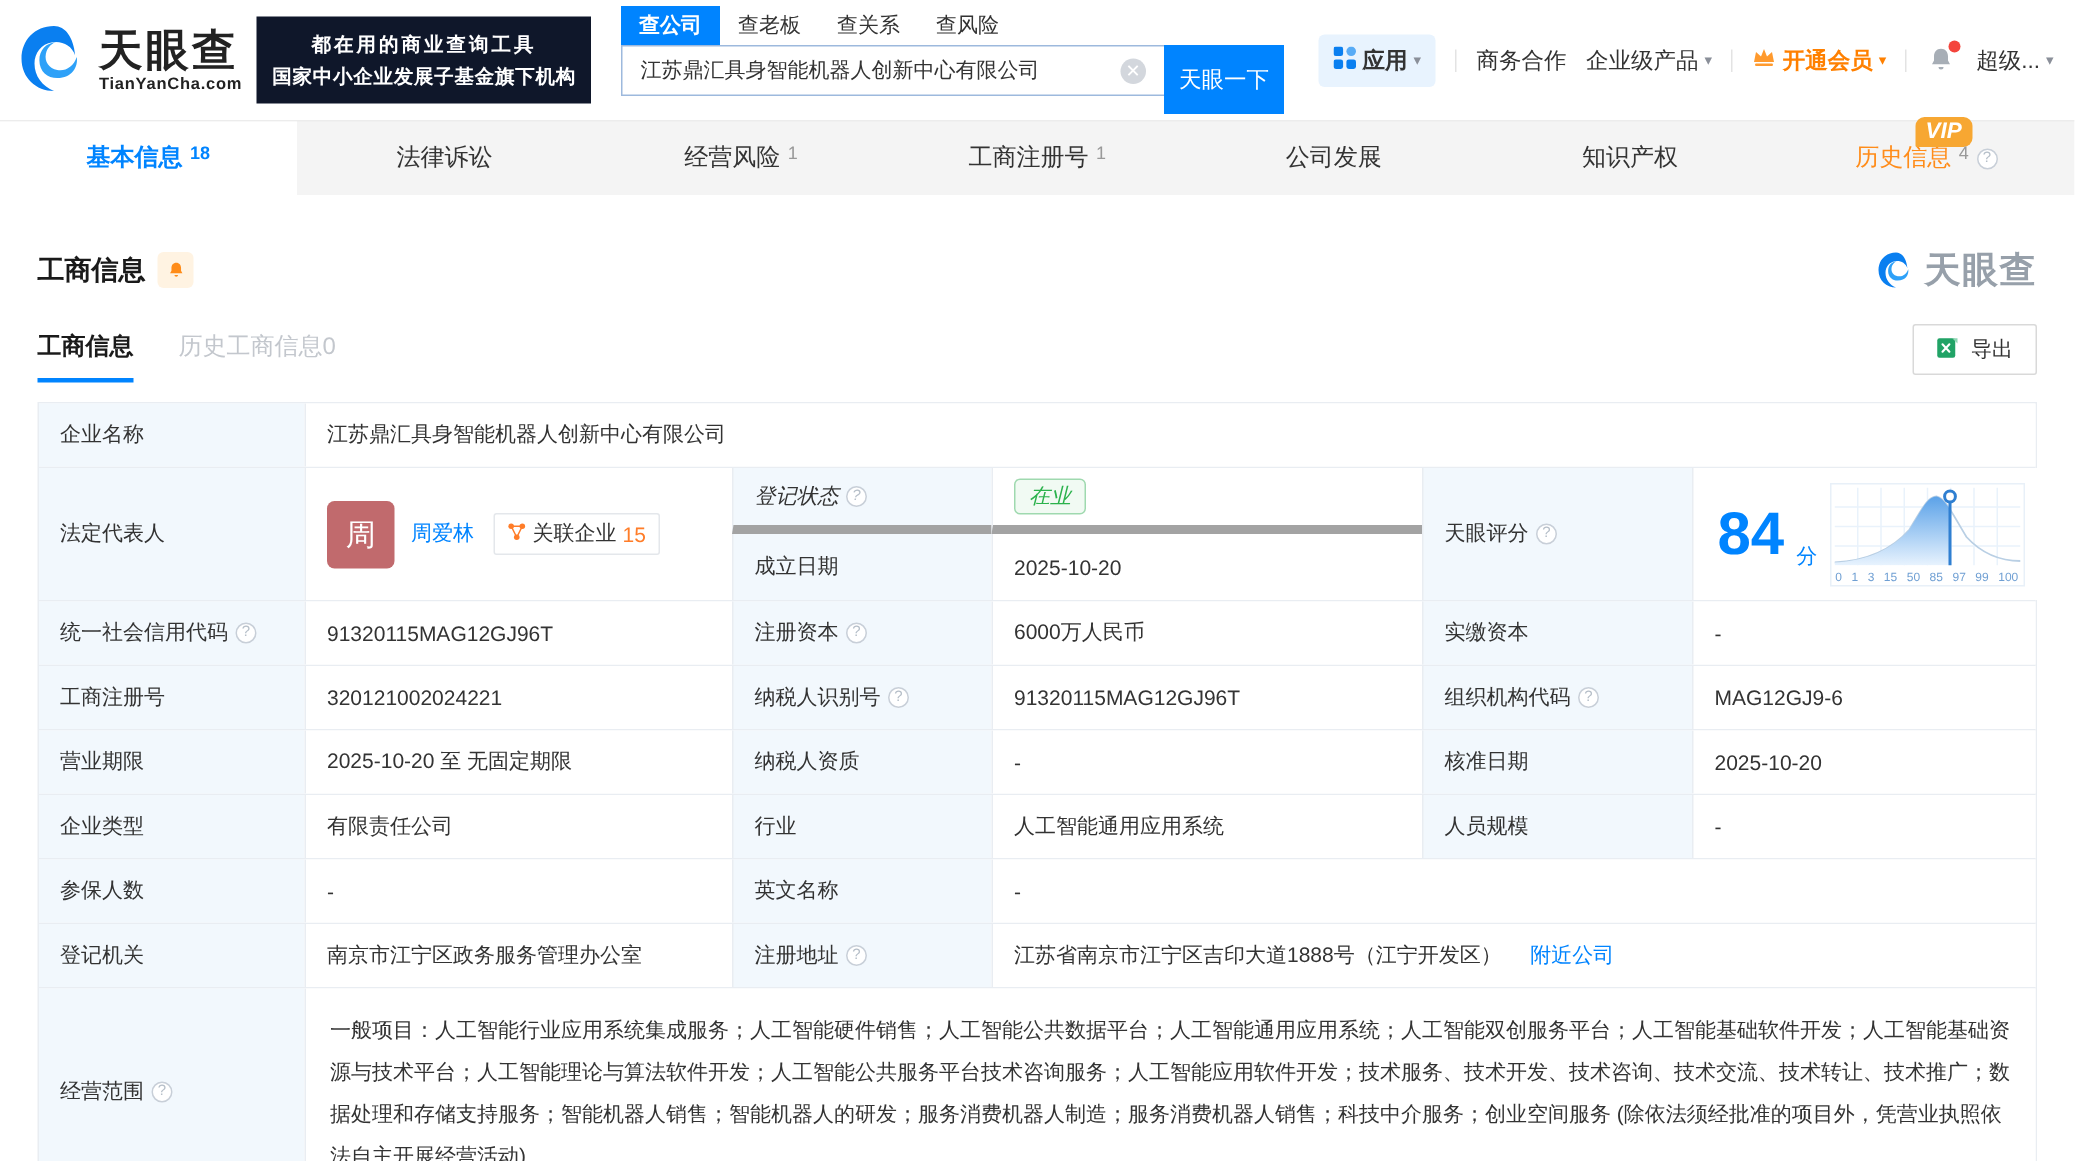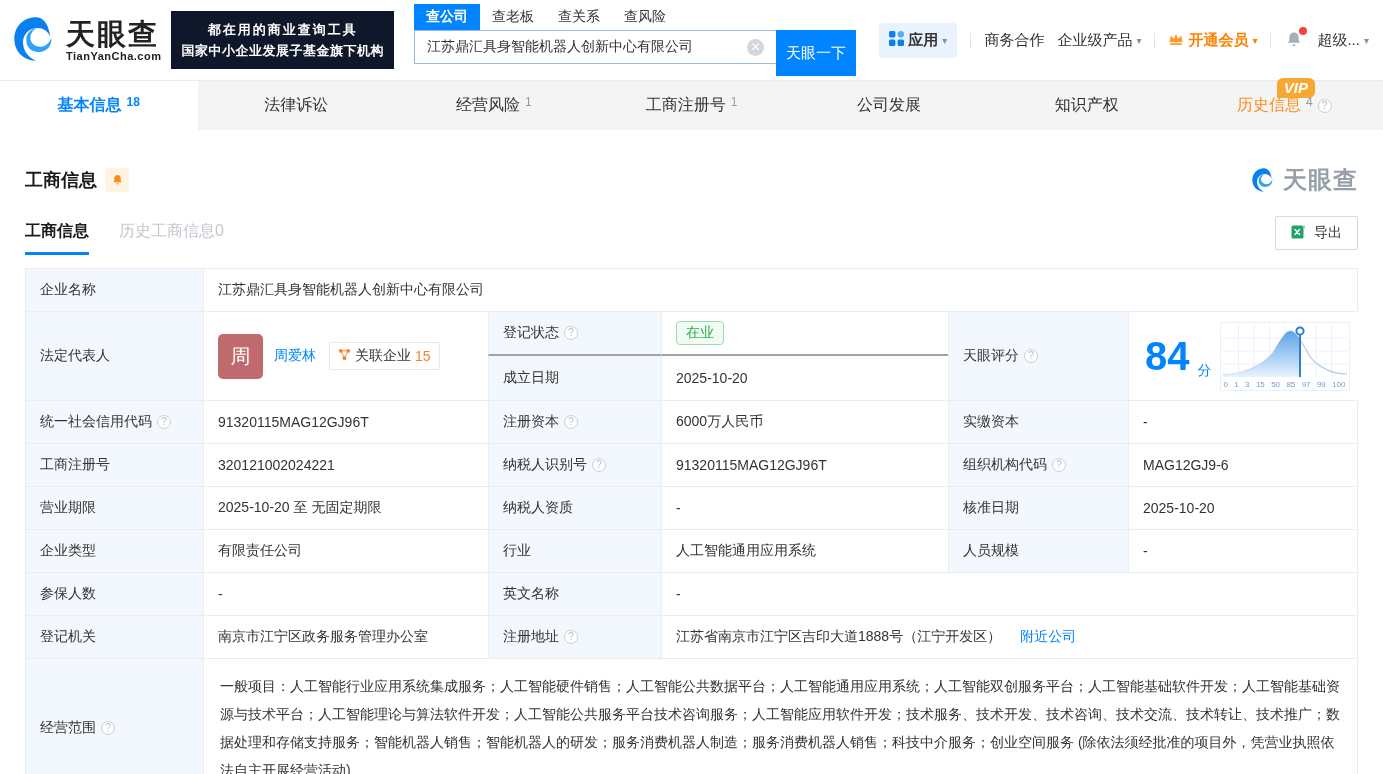--- a/index.html
+++ b/index.html
@@ -70,21 +70,21 @@
   .trow { display:grid; grid-template-columns:177px 285px 173px 287px 180px 1fr; border-top:1px solid #e9edf2; }
   .trow:first-child { border-top:none; }
   .tl, .tv { padding:10px 14px; display:flex; align-items:center; gap:5px; border-left:1px solid #e9edf2; min-height:42px; font-size:14px; }
   .trow > .tl:first-child, .trow > .tv:first-child { border-left:none; }
   .tl { background:#f2f8fd; color:#333;text-align:right; }
   .tv { background:#fff; color:#333; }
   .span26 { grid-column:2/7; }
   .span47 { grid-column:4/7; }
   .legal-row { grid-template-rows:44px 44px; }
   .r12 { grid-row:1/3; }
-  .bb { border-bottom:2px solid #a3a3a3; }
+  .bb { border-bottom:6px solid #a3a3a3;font-style:italic; }
 
   .avatar { width:45px; height:45px; border-radius:5px; background:#c16a6d; color:#fff; font-size:20px; display:flex; align-items:center; justify-content:center; flex:none; }
   .rep-name { color:#0084ff; margin-left:6px; cursor:pointer; }
   .rel-badge { margin-left:8px; border:1px solid #e4e7eb; border-radius:2px; padding:4px 8px; display:flex; align-items:center; gap:4px; cursor:pointer; background:#fff; }
   .rel-count { color:#ff7d29; }
 
   .status-badge { color:#2bb24c; background:#f1faf3; border:1px solid #9fd9af; border-radius:4px; padding:2px 9px; font-size:14px; }
 
   .score-cell { gap:8px; padding:4px 8px 4px 16px; }
   .score-num { font-size:40px; font-weight:bold; color:#0084ff; line-height:1; }

